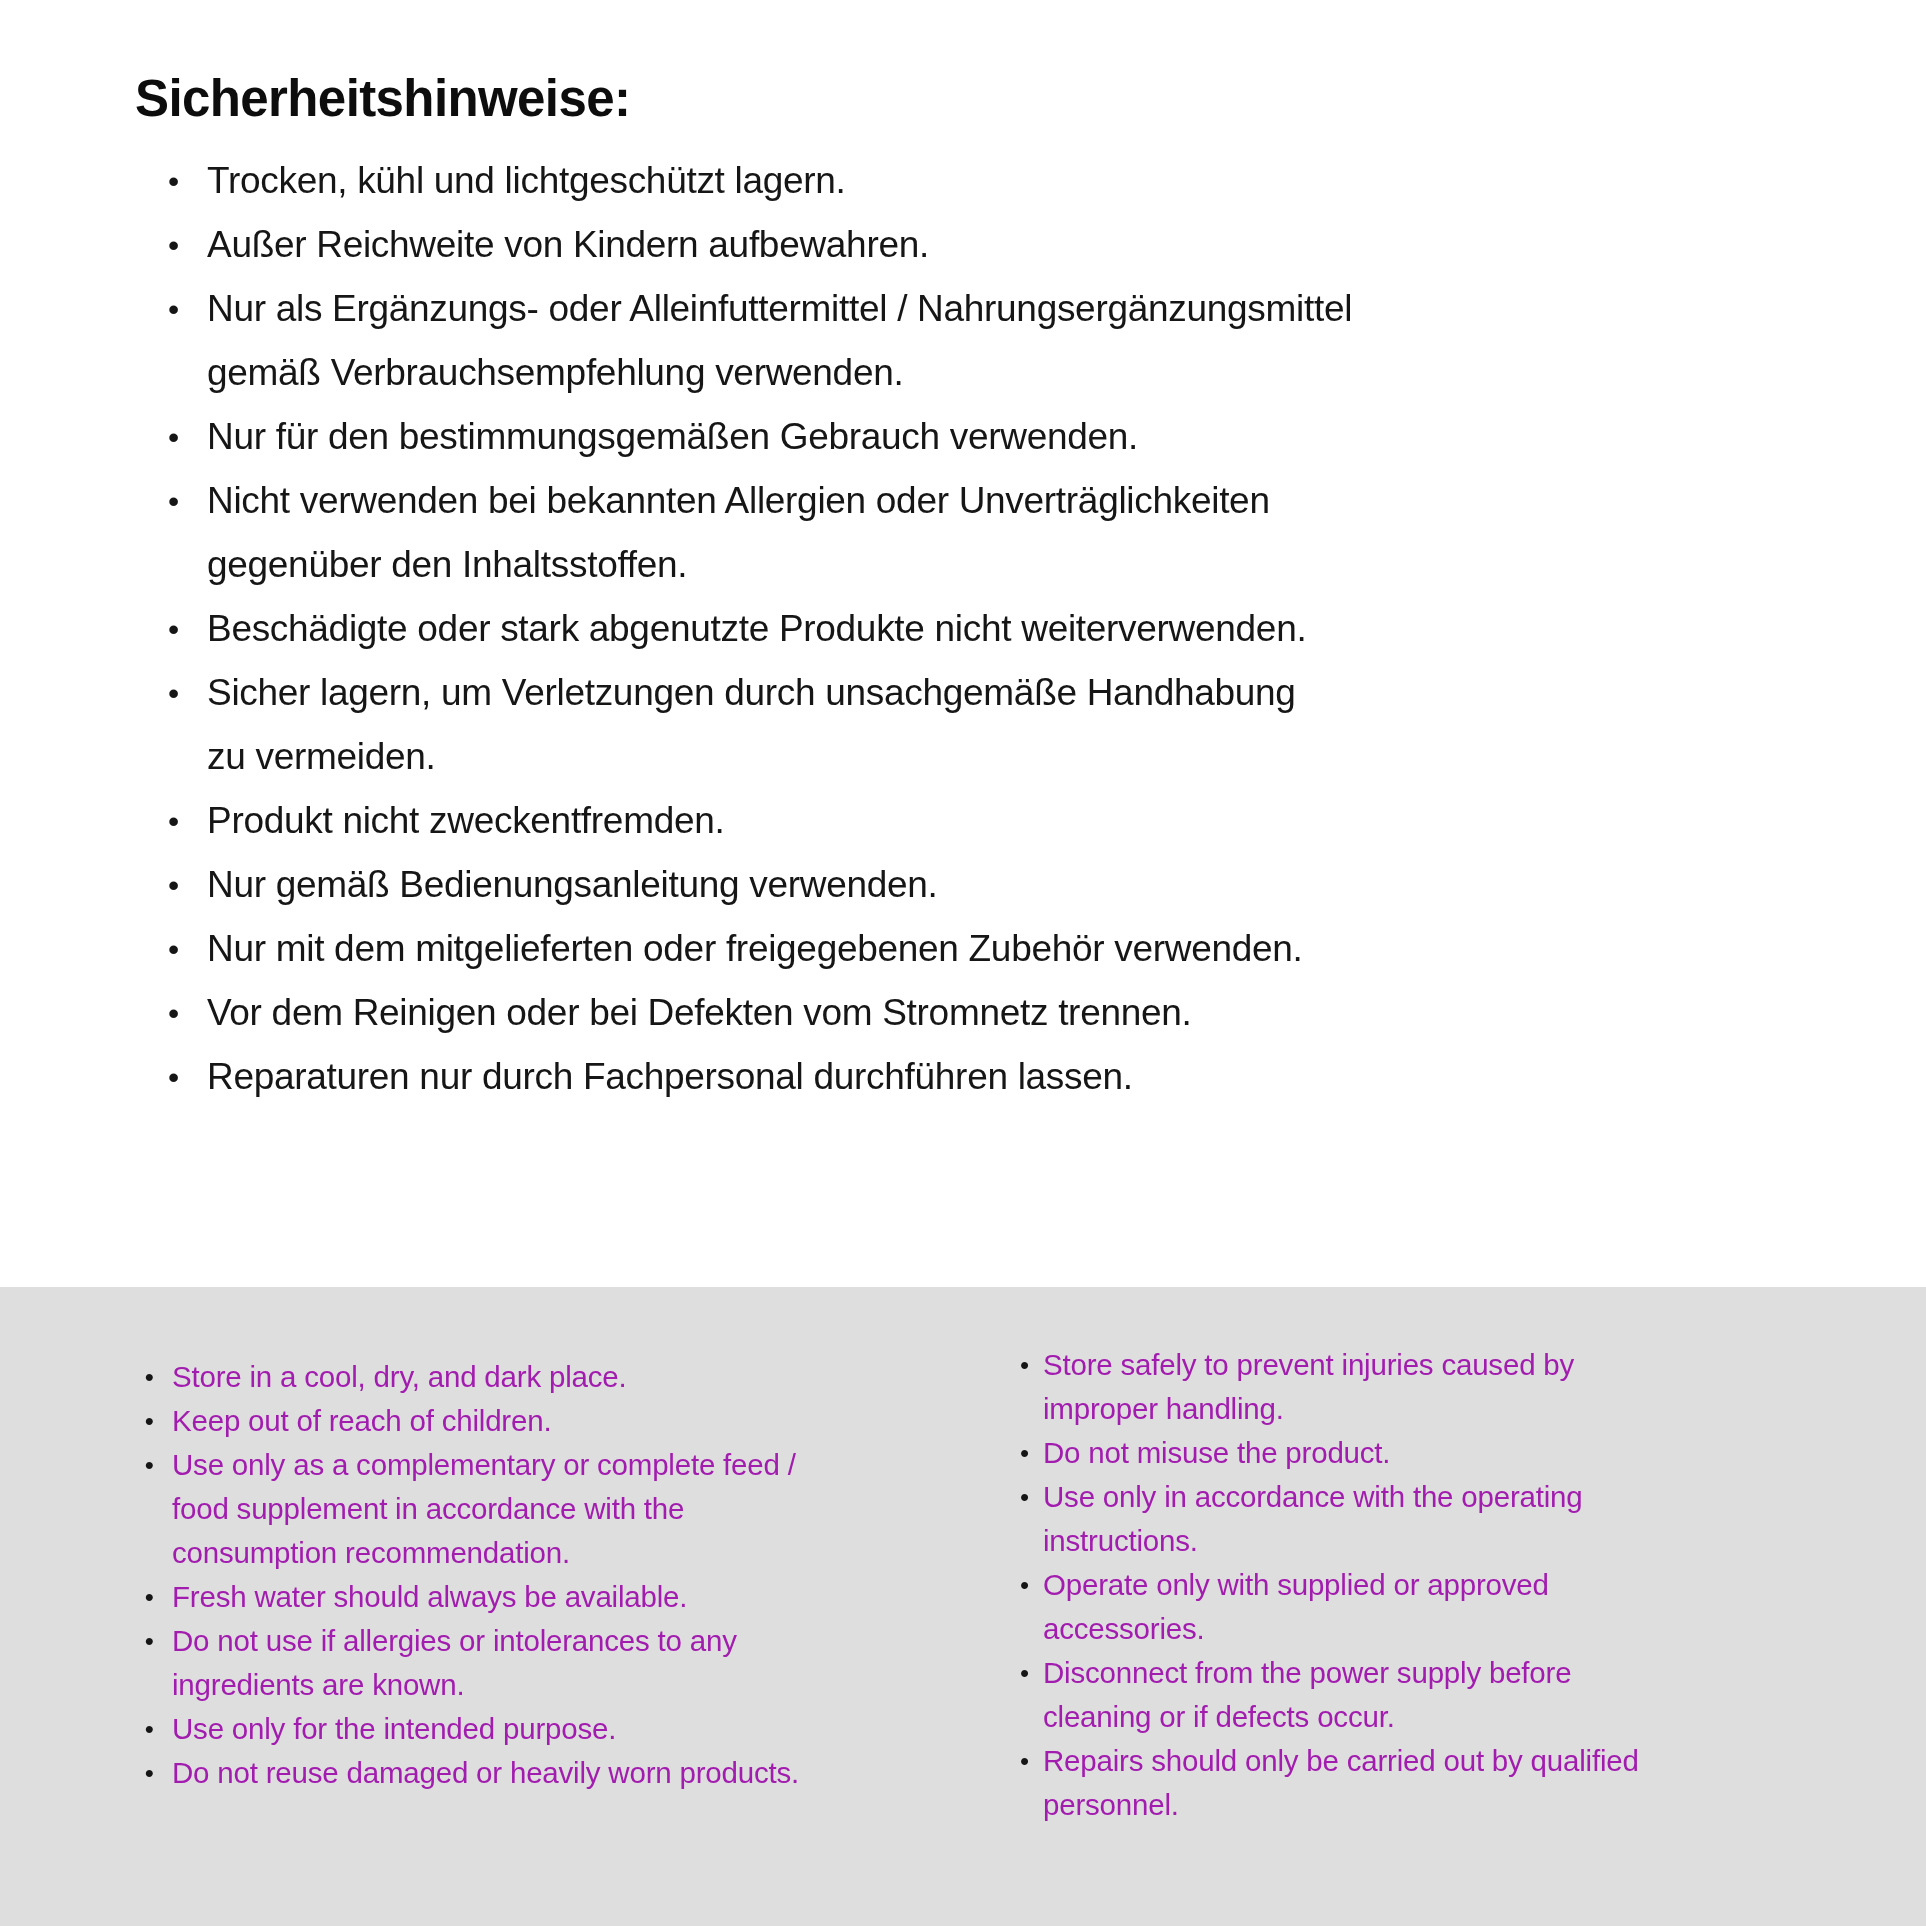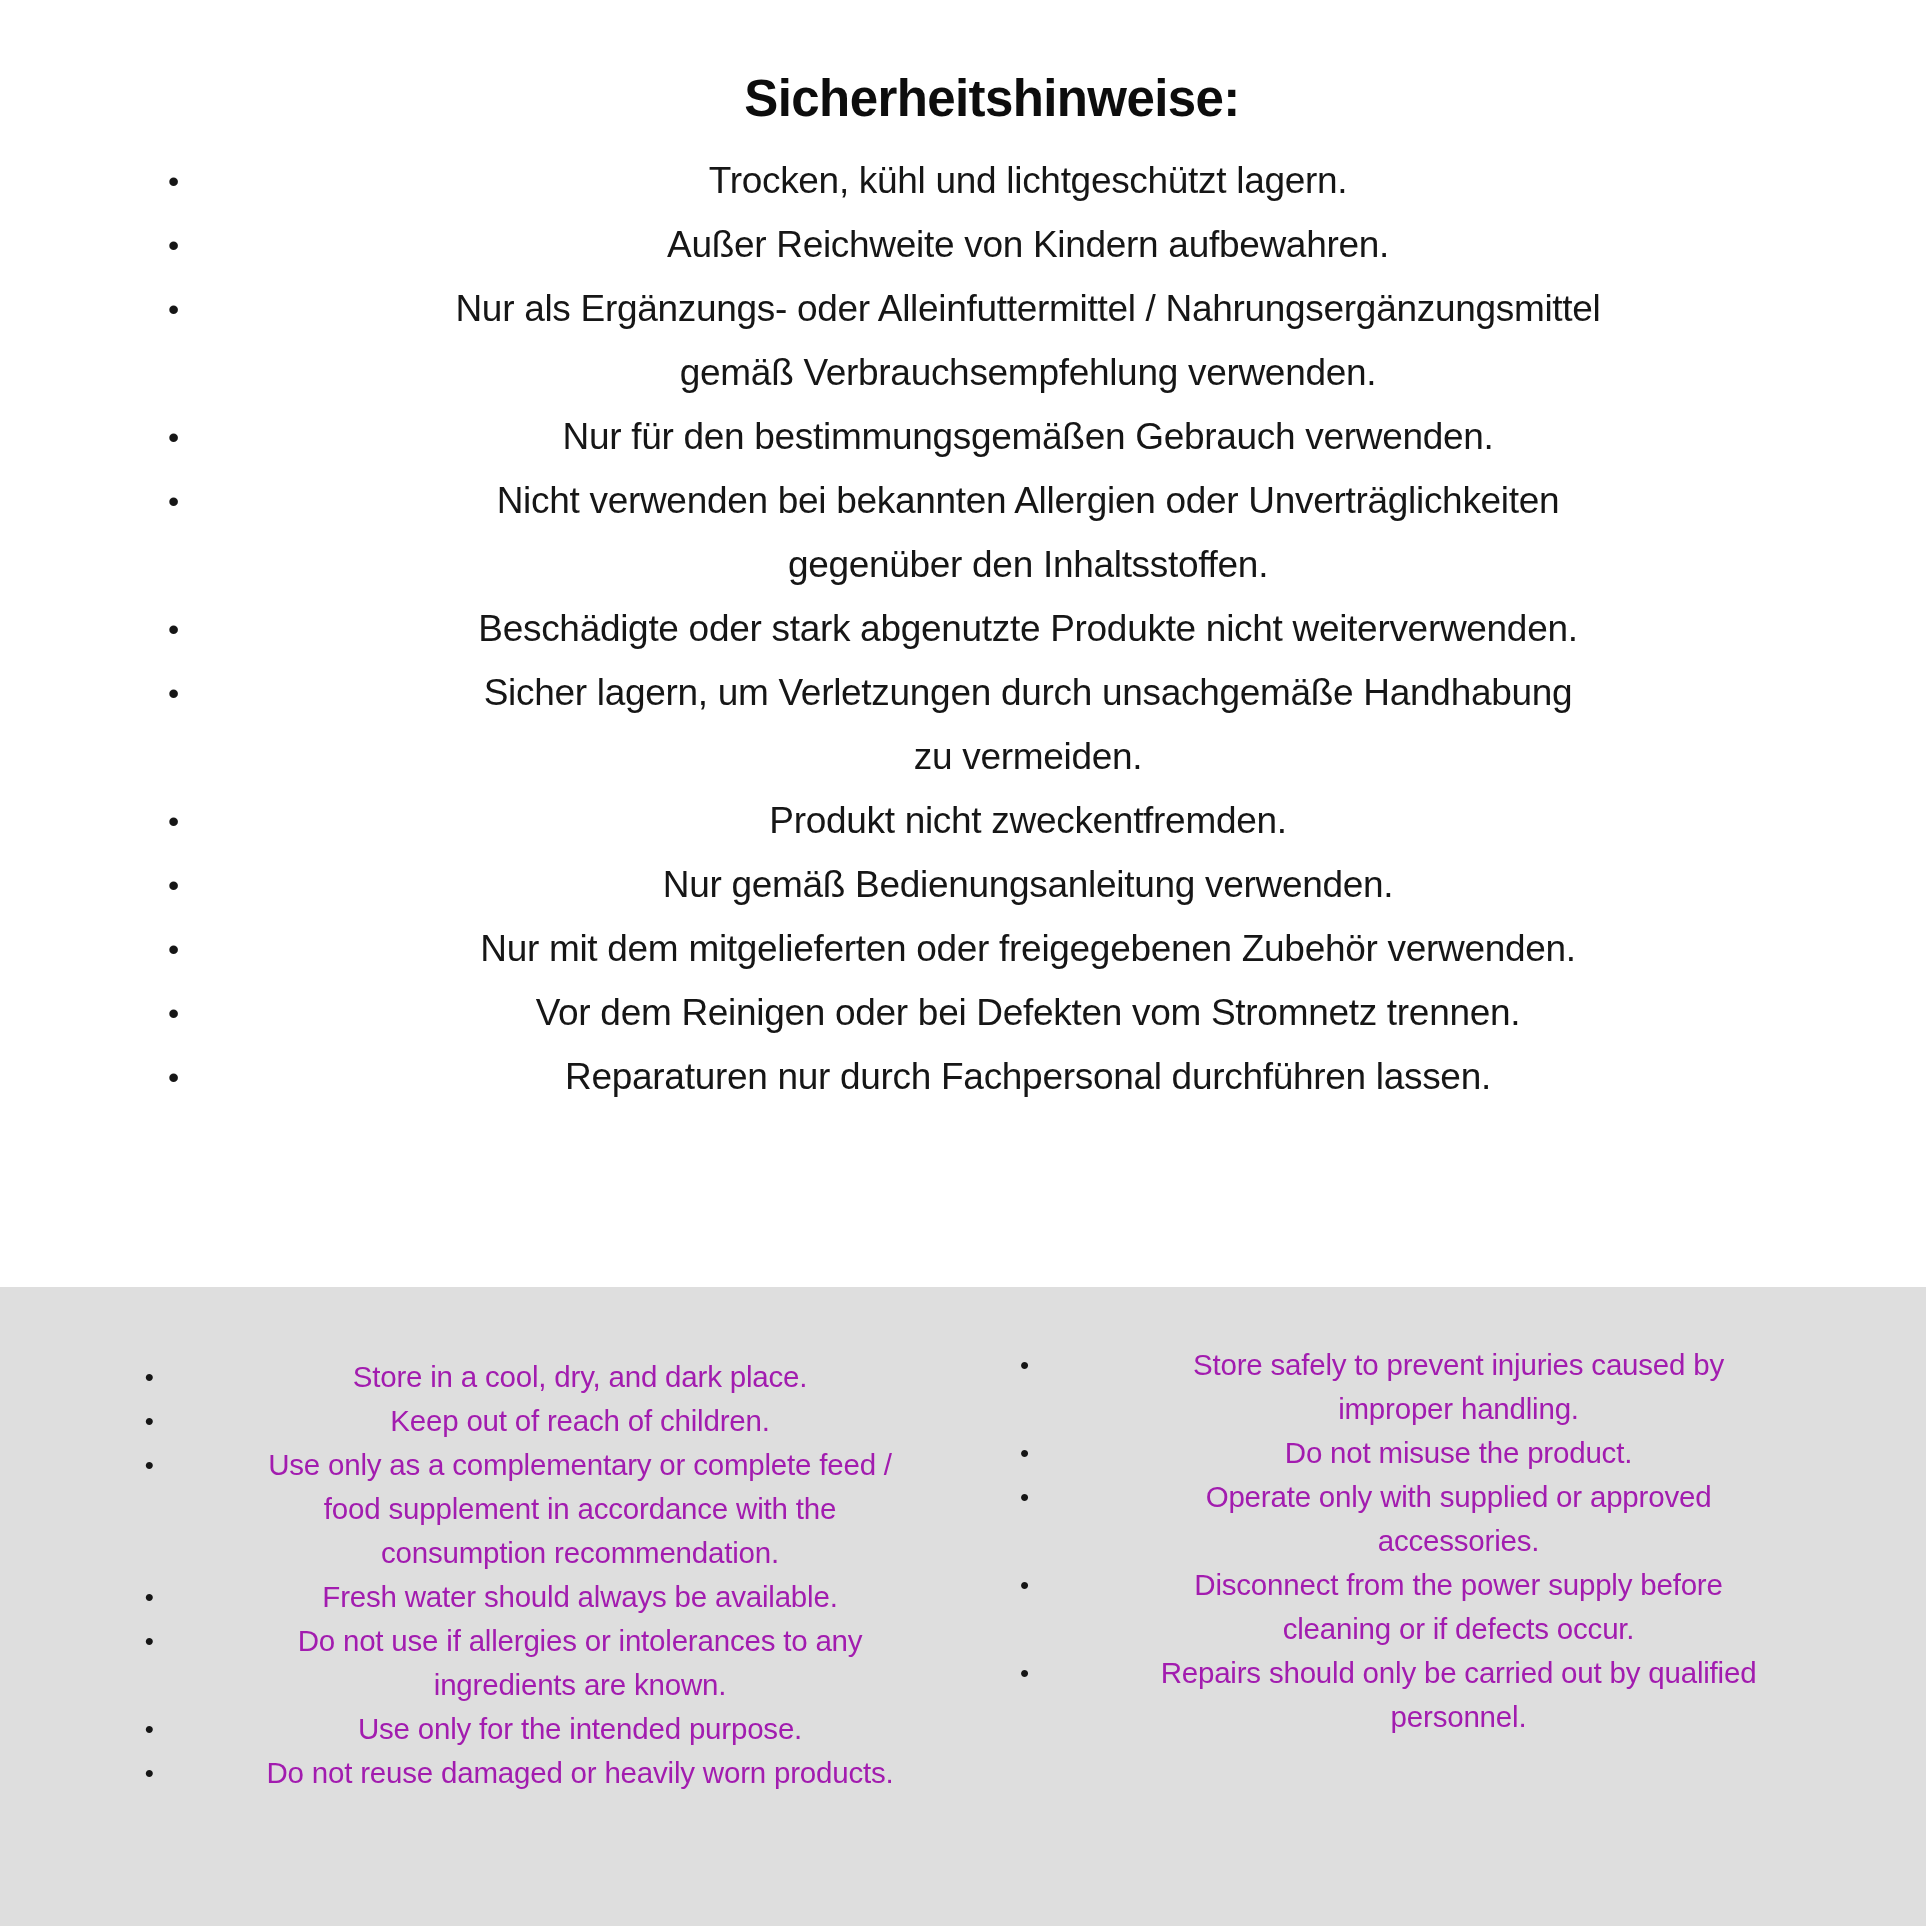--- a/index.html
+++ b/index.html
@@ -8,21 +8,20 @@
     background: #ffffff;
   }
   #page {
     position: relative;
     width: 1926px;
     height: 1926px;
     background: #ffffff;
     font-family: "Liberation Sans", "DejaVu Sans", sans-serif;
     color: #141414;
     overflow: hidden;
-    text-align: center;
   }
 
   
   .de-section {
     position: absolute;
     left: 0; top: 0;
     width: 1926px;
     height: 1287px;
     background: #ffffff;
     box-sizing: border-box;
@@ -163,20 +162,22 @@
 ingredients are known.</li>
         <li>Use only for the intended purpose.</li>
         <li>Do not reuse damaged or heavily worn products.</li>
       </ul>
     </div>
     <div class="en-col-right">
       <ul class="en-list">
         <li>Store safely to prevent injuries caused by
 improper handling.</li>
         <li>Do not misuse the product.</li>
+        <li>Use only in accordance with the operating
+instructions.</li>
         <li>Operate only with supplied or approved
 accessories.</li>
         <li>Disconnect from the power supply before
 cleaning or if defects occur.</li>
         <li>Repairs should only be carried out by qualified
 personnel.</li>
       </ul>
     </div>
   </div>
 

